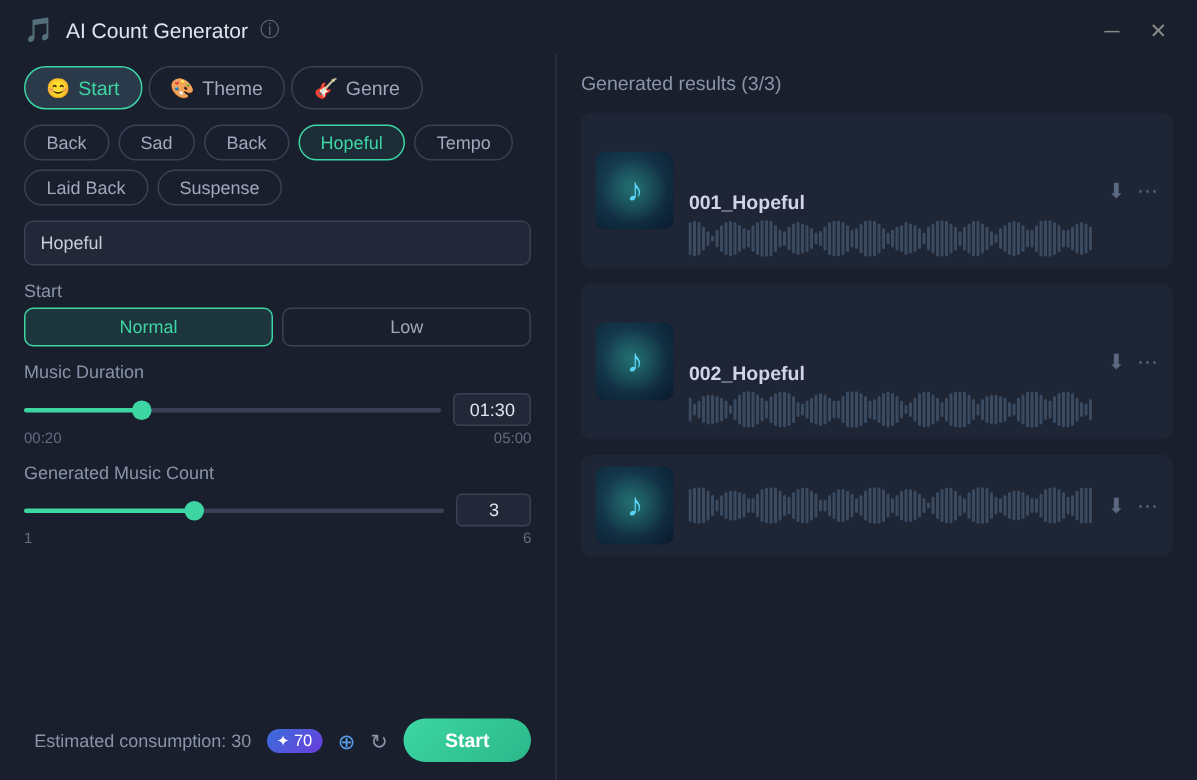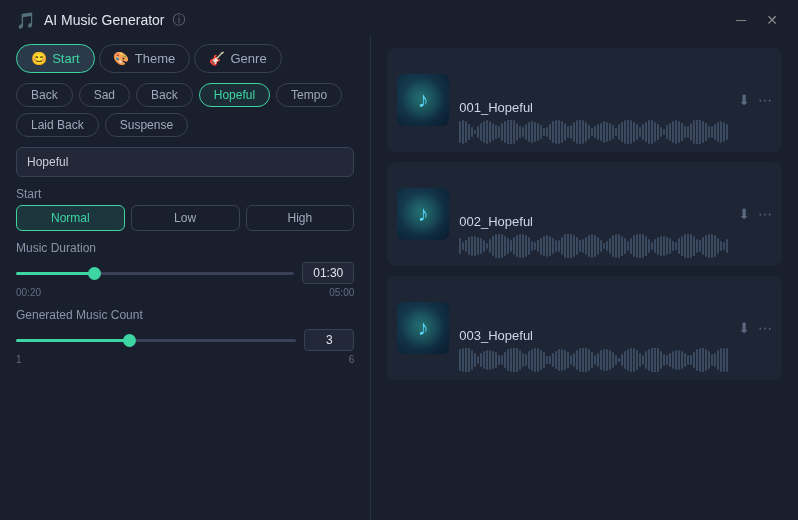--- a/index.html
+++ b/index.html
@@ -280,21 +280,21 @@
     }
     .result-content {
       flex: 1;
       display: flex;
       flex-direction: column;
       gap: 5px;
     }
     .result-name {
       font-size: 13px;
       color: #d0d6e6;
-      font-weight: 400;
+      font-weight: 700;
       margin-top: 44px;
     }
     .waveform {
       height: 24px;
       display: flex;
       align-items: center;
       gap: 1px;
       overflow: hidden;
     }
     .wave-bar {
@@ -313,21 +313,21 @@
       font-size: 14px;
       cursor: pointer;
     }
   </style>
 </head>
 <body>
 
 <div class="title-bar">
   <div class="title-bar-left">
     <span style="font-size:16px; color:#3dd6a3;">🎵</span>
-    <span class="title-text">AI Music Generator</span>
+    <span class="title-text">AI Count Generator</span>
     <span style="font-size:13px; color:#666c80; cursor:pointer;">ⓘ</span>
   </div>
   <div class="title-bar-right">
     <button class="window-btn">─</button>
     <button class="window-btn">✕</button>
   </div>
 </div>
 
 <div class="main-layout">
 
@@ -358,21 +358,20 @@
       <button class="mood-btn">Suspense</button>
     </div>
 
     <input class="text-input" type="text" value="Hopeful" style="">
 
     <div>
       <div class="section-label">Start</div>
       <div class="tempo-row">
         <button class="tempo-btn active">Normal</button>
         <button class="tempo-btn">Low</button>
-        <button class="tempo-btn">High</button>
       </div>
     </div>
 
     <div class="slider-section">
       <div class="section-label">Music Duration</div>
       <div class="slider-row">
         <input type="range" min="0" max="100" value="27" style="--fill: 27%;">
         <div class="slider-value">01:30</div>
       </div>
       <div class="slider-labels">
@@ -386,23 +385,34 @@
       <div class="slider-row">
         <input type="range" min="1" max="6" value="3" style="--fill: 40%;">
         <div class="slider-value">3</div>
       </div>
       <div class="slider-labels">
         <span>1</span>
         <span>6</span>
       </div>
     </div>
 
+    <div class="bottom-bar">
+      <span class="consumption-text">Estimated consumption: 30</span>
+      <div class="ai-badge">
+        <span style="font-size:10px;">✦</span>
+        <span>70</span>
+      </div>
+      <span class="credit-plus">⊕</span>
+      <span class="refresh-icon">↻</span>
+      <button class="start-btn">Start</button>
+    </div>
   </div>
 
   <div class="right-panel">
+    <div class="results-header">Generated results (3/3)</div>
 
     <div class="result-item">
       <div class="result-thumb">
         <span class="music-note-icon">♪</span>
       </div>
       <div class="result-content">
         <span class="result-name">001_Hopeful</span>
         <div class="waveform" id="wv1">
             <div class="wave-bar" style="height: 22.9654px; background: rgb(58, 74, 96);"></div>
             <div class="wave-bar" style="height: 23.3393px; background: rgb(58, 74, 96);"></div>
@@ -605,21 +615,20 @@
         <span class="action-icon">⬇</span>
         <span class="action-icon">⋯</span>
       </div>
     </div>
 
     <div class="result-item">
       <div class="result-thumb">
         <span class="music-note-icon">♪</span>
       </div>
       <div class="result-content">
-        <span class="result-name">003_Hopeful</span>
         <div class="waveform" id="wv3">
             <div class="wave-bar" style="height: 21.4751px; background: rgb(58, 74, 96);"></div>
             <div class="wave-bar" style="height: 24.8165px; background: rgb(58, 74, 96);"></div>
             <div class="wave-bar" style="height: 25.671px; background: rgb(58, 74, 96);"></div>
             <div class="wave-bar" style="height: 23.8729px; background: rgb(58, 74, 96);"></div>
             <div class="wave-bar" style="height: 19.6584px; background: rgb(58, 74, 96);"></div>
             <div class="wave-bar" style="height: 13.6287px; background: rgb(58, 74, 96);"></div>
             <div class="wave-bar" style="height: 8.52482px; background: rgb(58, 74, 96);"></div>
             <div class="wave-bar" style="height: 13.9125px; background: rgb(58, 74, 96);"></div>
             <div class="wave-bar" style="height: 18.1188px; background: rgb(58, 74, 96);"></div>

